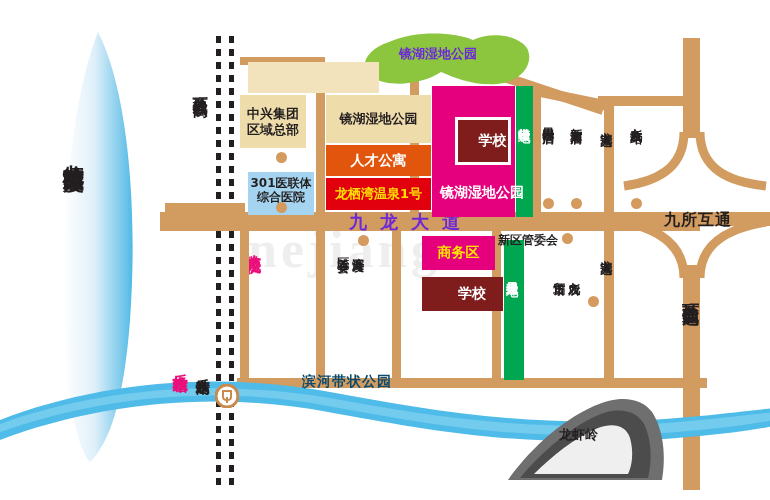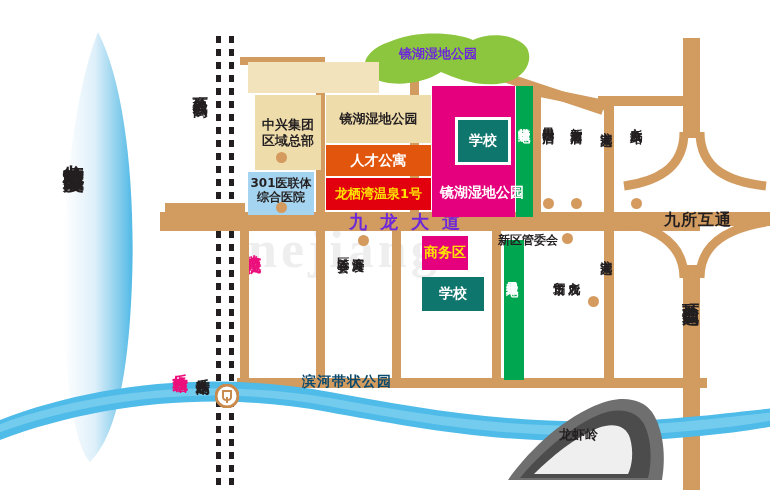--- a/index.html
+++ b/index.html
@@ -27,21 +27,21 @@
   .lbl{position:absolute;white-space:nowrap;}
   .ctr{display:flex;align-items:center;justify-content:center;text-align:center;}
   
   .blk{position:absolute;display:flex;align-items:center;justify-content:center;text-align:center;}
   .beige{background:#efdcab;}
   .beige-lt{background:#f2e3bc;}
   .lblue{background:#a4d4ef;}
   .orange{background:#e2550d;}
   .red{background:#e2000f;}
   .magenta{background:#e5007d;}
-  .navy{background:#0f766e;}
+  .navy{background:#7f1d1d;padding-left:19px;}
   .green{background:#00a650;}
   .dot{position:absolute;width:11px;height:11px;border-radius:50%;background:#d49a5e;}
   .wm{
     position:absolute;
     color:rgba(150,150,150,.16);
     font-size:52px;
     font-weight:bold;
     letter-spacing:4px;
     pointer-events:none;
     font-family:"Liberation Serif",serif;
@@ -146,21 +146,21 @@
   <svg class="abs" style="left:500px;top:382px;" width="180" height="110">
     <path d="M8,98 C26,72 58,40 94,24 C120,12 142,16 152,30 C164,48 166,76 162,98 Z" fill="#6f6f6f"></path>
     <path d="M20,96 C38,74 66,48 96,34 C118,24 136,28 144,42 C152,58 152,80 148,96 Z" fill="#4c4c4c"></path>
     <path d="M34,92 C52,74 74,56 98,46 C114,40 126,44 130,56 C134,70 132,84 128,92 Z" fill="#efefef"></path>
   </svg>
   <div class="lbl h-text" style="left:559px;top:428px;font-size:13px;font-weight:bold;color:#231f20;">龙虾岭</div>
 
   <div class="blk beige-lt" style="left:248px;top:62px;width:103px;height:31px;"></div>
   <div class="blk beige-lt" style="left:324px;top:62px;width:55px;height:31px;"></div>
 
-  <div class="blk beige" style="left:255px;top:95px;width:66px;height:75px;flex-direction:column;">
+  <div class="blk beige" style="left:240px;top:95px;width:66px;height:53px;flex-direction:column;">
     <div style="font-size:13px;font-weight:bold;color:#231f20;line-height:1.18;">
       <div>中兴集团</div>
       <div>区域总部</div>
     </div>
   </div>
   <div class="dot" style="left:276px;top:152px;"></div>
 
   <div class="blk beige" style="left:326px;top:95px;width:105px;height:48px;">
     <span style="font-size:13px;font-weight:bold;color:#231f20;">镜湖湿地公园</span>
   </div>
@@ -193,21 +193,21 @@
   <div class="lbl v-text" style="left:570px;top:118px;font-size:12px;font-weight:bold;color:#231f20;">新东方酒店</div>
   <div class="dot" style="left:571px;top:198px;"></div>
 
   <div class="lbl v-text" style="left:630px;top:118px;font-size:12px;font-weight:bold;color:#231f20;">九所汽车站</div>
   <div class="dot" style="left:631px;top:198px;"></div>
 
   <div class="lbl v-text" style="left:352px;top:248px;font-size:12px;font-weight:bold;color:#231f20;">滨海开发</div>
   <div class="lbl v-text" style="left:337px;top:248px;font-size:12px;font-weight:bold;color:#231f20;">区管委会</div>
   <div class="dot" style="left:358px;top:235px;"></div>
 
-  <div class="blk magenta" style="left:422px;top:236px;width:46px;height:34px;justify-content:center;">
+  <div class="blk magenta" style="left:422px;top:236px;width:73px;height:34px;justify-content:center;">
     <span style="font-size:14px;font-weight:bold;color:#ffe200;">商务区</span>
   </div>
 
   <div class="blk navy" style="left:422px;top:277px;width:62px;height:34px;">
     <span style="font-size:14px;font-weight:bold;color:#ffffff;">学校</span>
   </div>
 
   <div class="lbl h-text" style="left:498px;top:234px;font-size:12px;font-weight:bold;color:#231f20;">新区管委会</div>
   <div class="dot" style="left:562px;top:233px;"></div>
 

